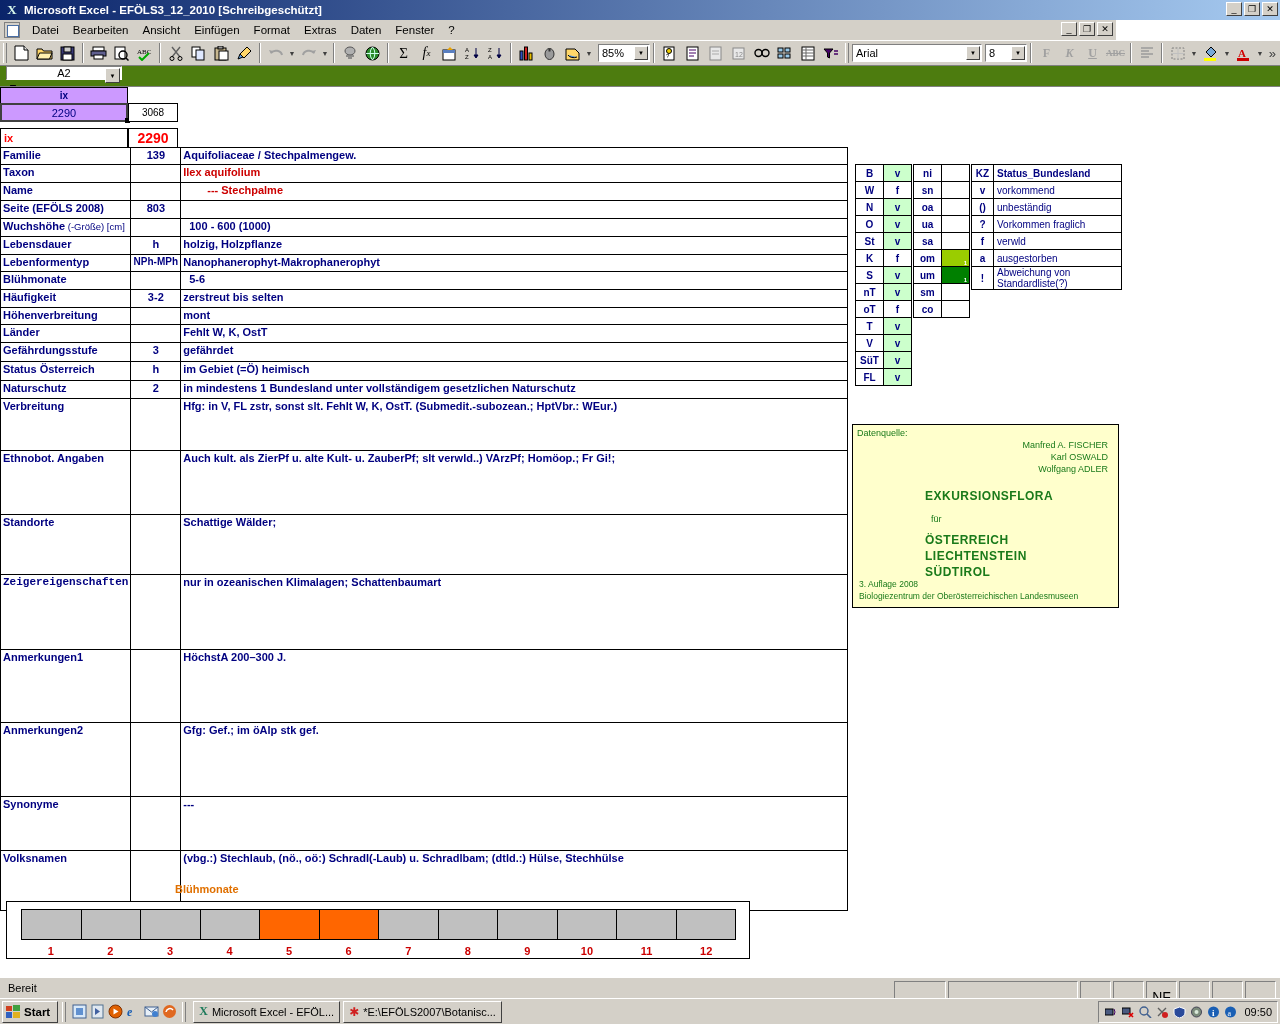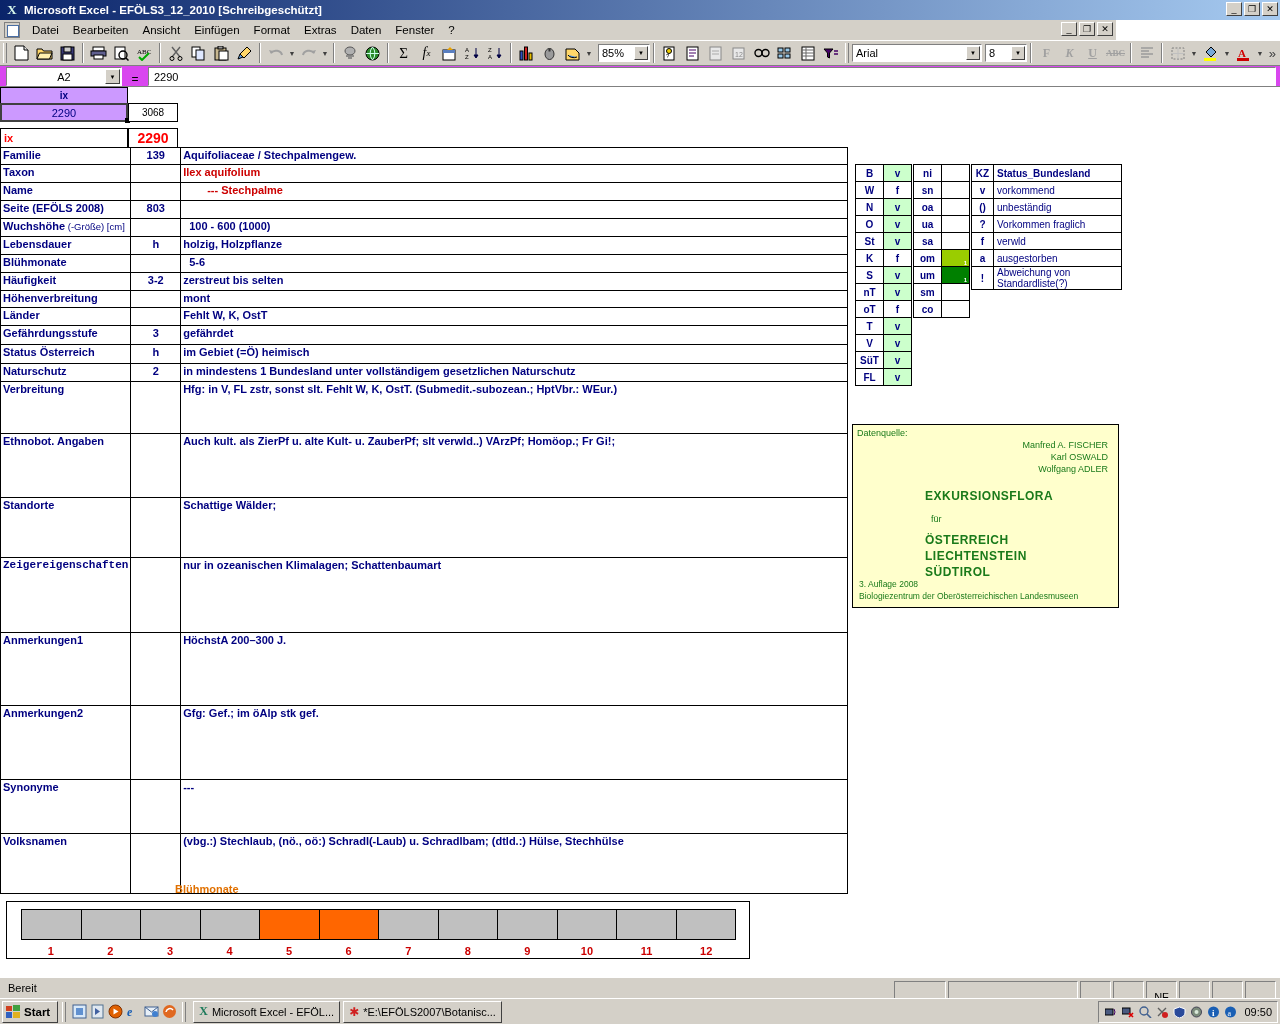--- a/index.html
+++ b/index.html
@@ -77,22 +77,23 @@
     display:flex;align-items:center;justify-content:center;font-size:6px;
   }
   .fmtbtn{
     width:23px;height:22px;display:flex;align-items:center;justify-content:center;
     font-size:12px;color:#a0a0a0;font-weight:bold;font-family:"Liberation Serif",serif;
   }
 
   
   .formulabar{
     position:absolute; left:0; top:66px; width:1280px; height:21px;
-    background:#d946ef; display:flex; align-items:flex-end;
+    background:#4d7c0f; display:flex; align-items:flex-start;
     border-bottom:1px solid #808080;
+    flex-direction:column;
   }
   .namebox{
     width:116px;height:19px;background:#fff;margin-left:6px;
     border:1px solid;border-color:#808080 #fff #fff #808080;
     display:flex;align-items:center;justify-content:center;font-size:11px;position:relative;
   }
   .namebox .cbtn{ position:absolute;right:1px;top:1px;width:15px;height:15px;background:#d4d0c8;
     border:1px solid;border-color:#fff #404040 #404040 #fff;display:flex;align-items:center;justify-content:center;font-size:6px;}
   .fb-eq{ width:26px;text-align:center;font-size:12px;color:#000;}
   .fb-input{
@@ -172,21 +173,21 @@
 
   
   .statusbar{
     position:absolute; left:0; top:977px; width:1280px; height:21px;
     background:#d4d0c8; border-top:1px solid #fff;
     display:flex; align-items:center;
   }
   .sb-text{ padding-left:8px; font-size:11px; color:#000;}
   .sb-panes{ position:absolute; right:4px; top:3px; display:flex; gap:2px; }
   .sb-pane{ height:32px; border:1px solid; border-color:#808080 #fff #fff #808080;
-            display:flex;align-items:center;justify-content:center; font-size:11px;}
+            display:flex;align-items:center;justify-content:center; font-size:14px;}
 
   
   .taskbar{
     position:absolute; left:0; top:998px; width:1280px; height:26px;
     background:#d4d0c8; border-top:1px solid #fff; display:flex; align-items:center;
   }
   .startbtn{
     margin-left:2px; height:22px; padding:0 7px 0 3px; display:flex;align-items:center;gap:3px;
     background:#d4d0c8; border:1px solid; border-color:#fff #404040 #404040 #fff;
     font-weight:bold; font-size:11.5px;
@@ -540,20 +541,25 @@
           </tr>
           <tr>
             <td class="c-lbl" style="height: 18px;">Wuchshöhe<span class="sub"> (-Größe) [cm]</span></td>
             <td class="c-code"></td>
             <td class="c-val" style="padding-left: 8px;">100 - 600 (1000)</td>
           </tr>
           <tr>
             <td class="c-lbl" style="height: 18px;">Lebensdauer</td>
             <td class="c-code">h</td>
             <td class="c-val">holzig, Holzpflanze</td>
+          </tr>
+          <tr>
+            <td class="c-lbl" style="height: 17px;">Lebenformentyp</td>
+            <td class="c-code" style="font-size: 10px;">NPh-MPh</td>
+            <td class="c-val">Nanophanerophyt-Makrophanerophyt</td>
           </tr>
           <tr>
             <td class="c-lbl" style="height: 18px;">Blühmonate</td>
             <td class="c-code"></td>
             <td class="c-val" style="padding-left: 8px;">5-6</td>
           </tr>
           <tr>
             <td class="c-lbl" style="height: 18px;">Häufigkeit</td>
             <td class="c-code">3-2</td>
             <td class="c-val">zerstreut bis selten</td>

